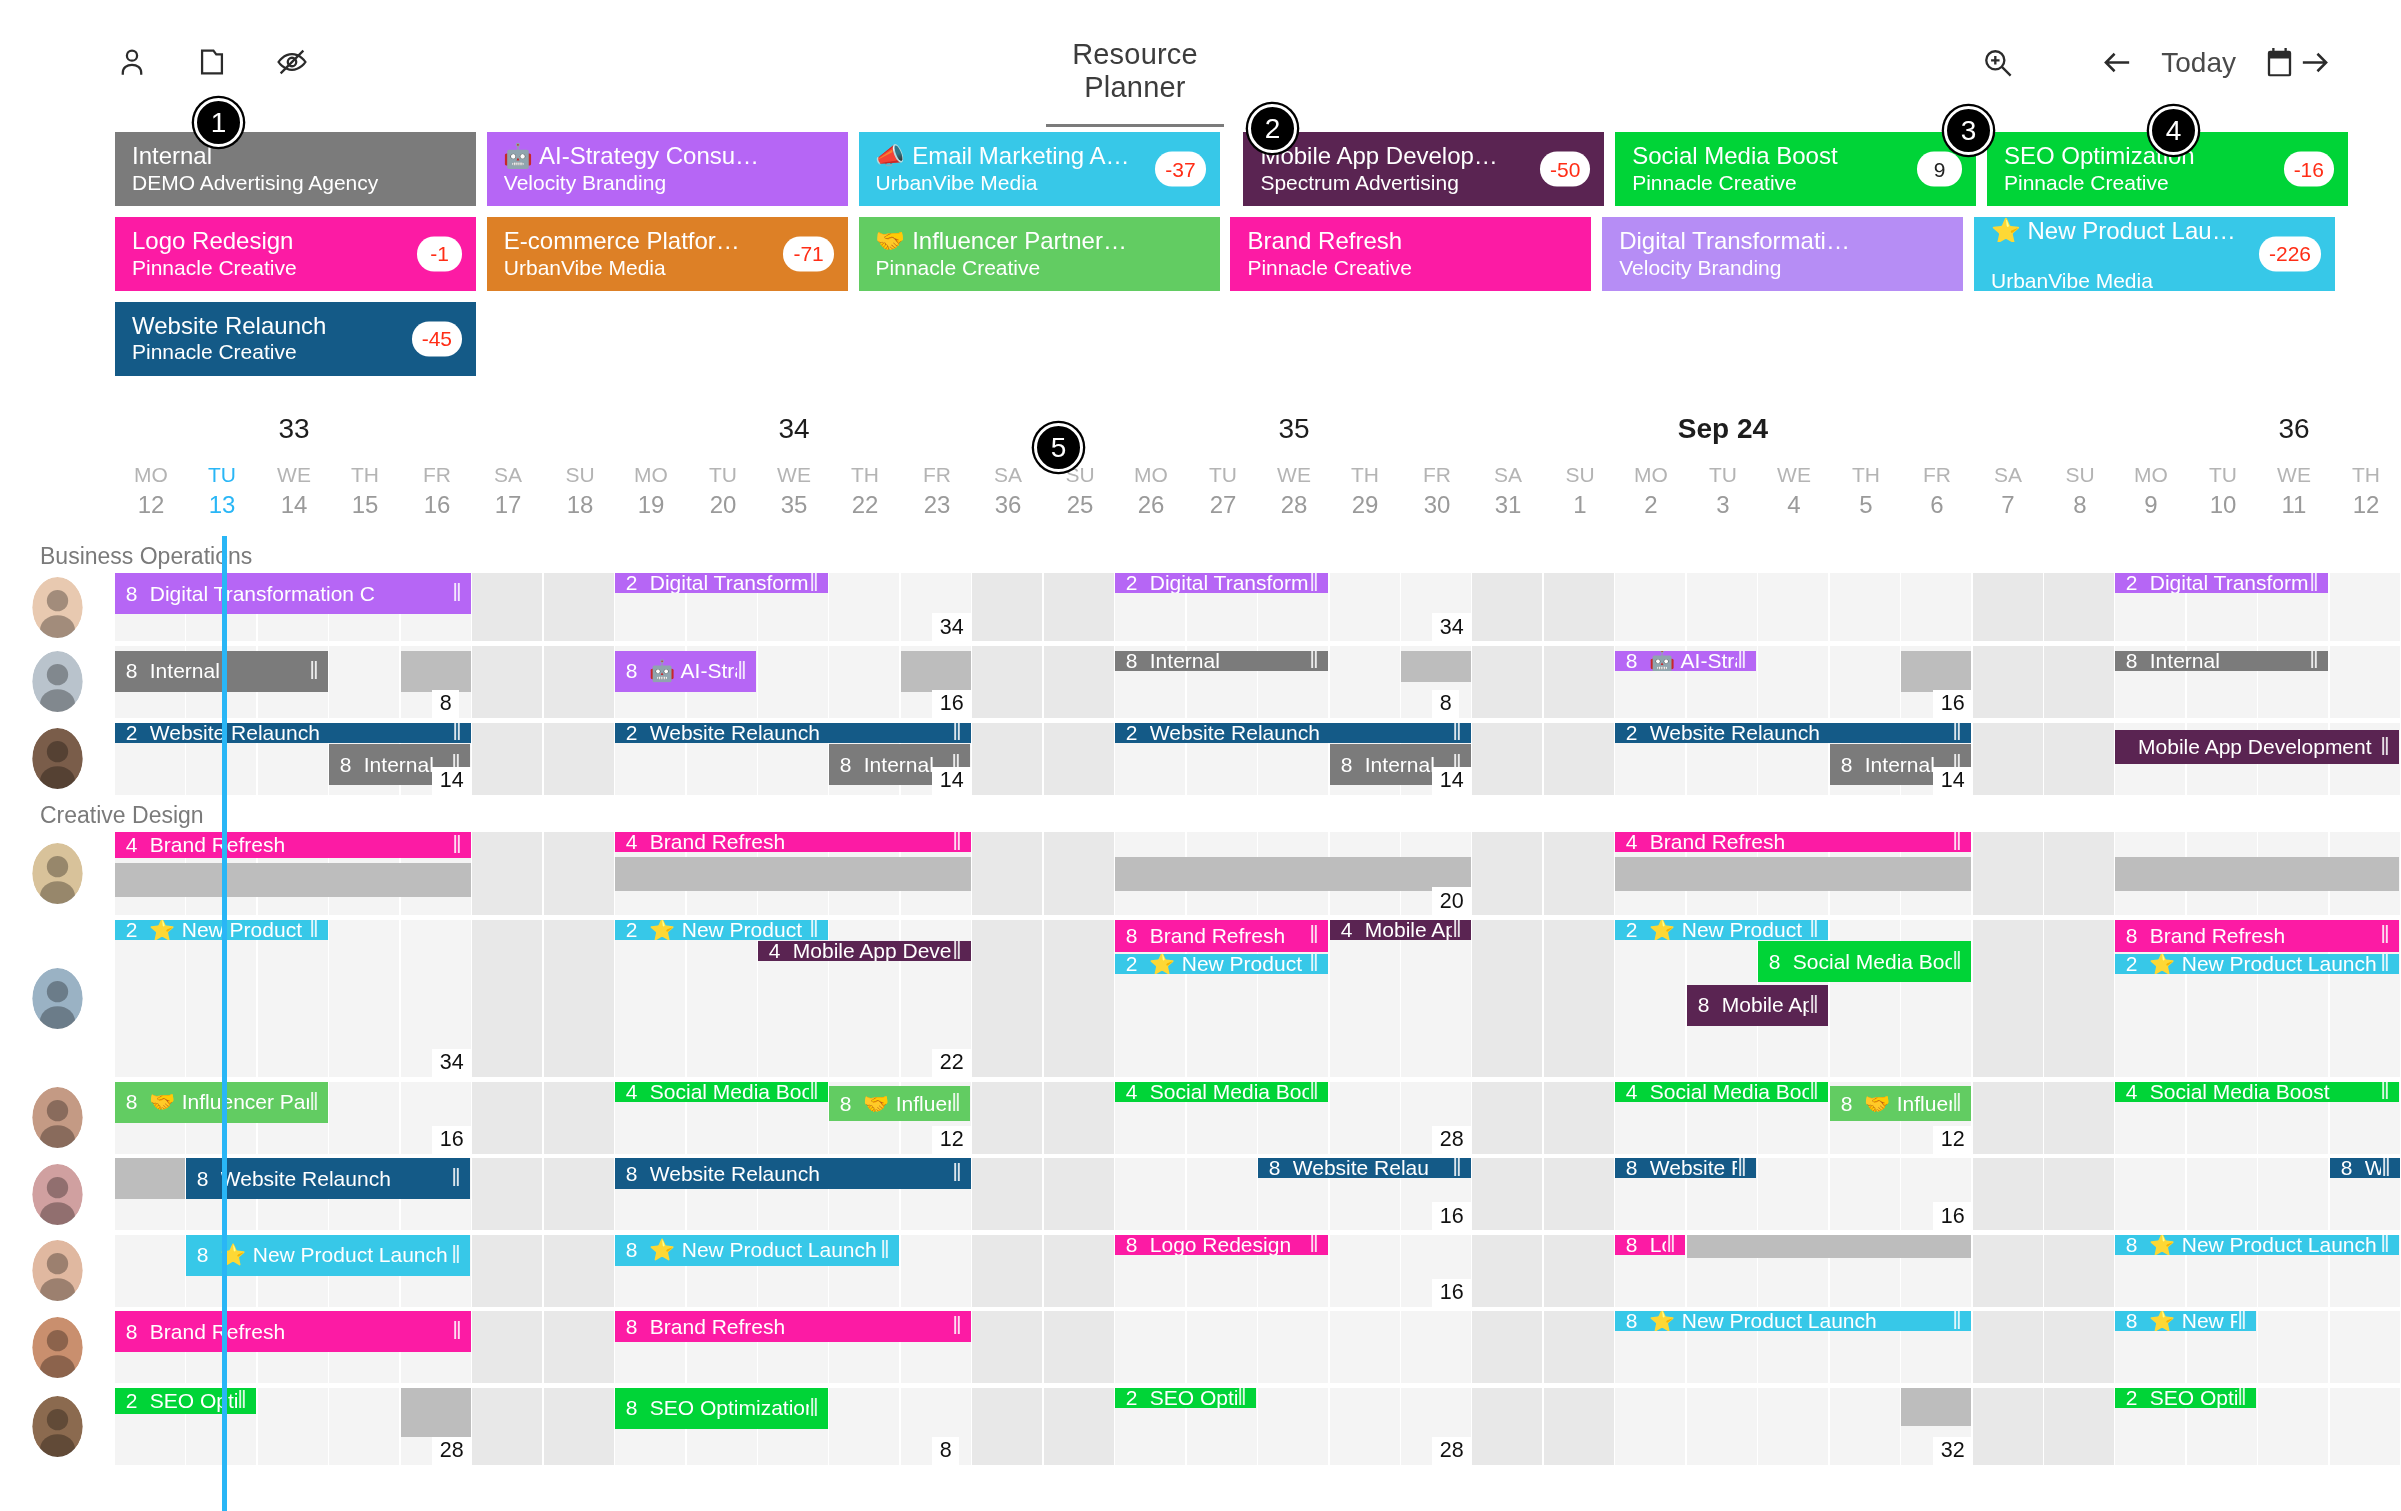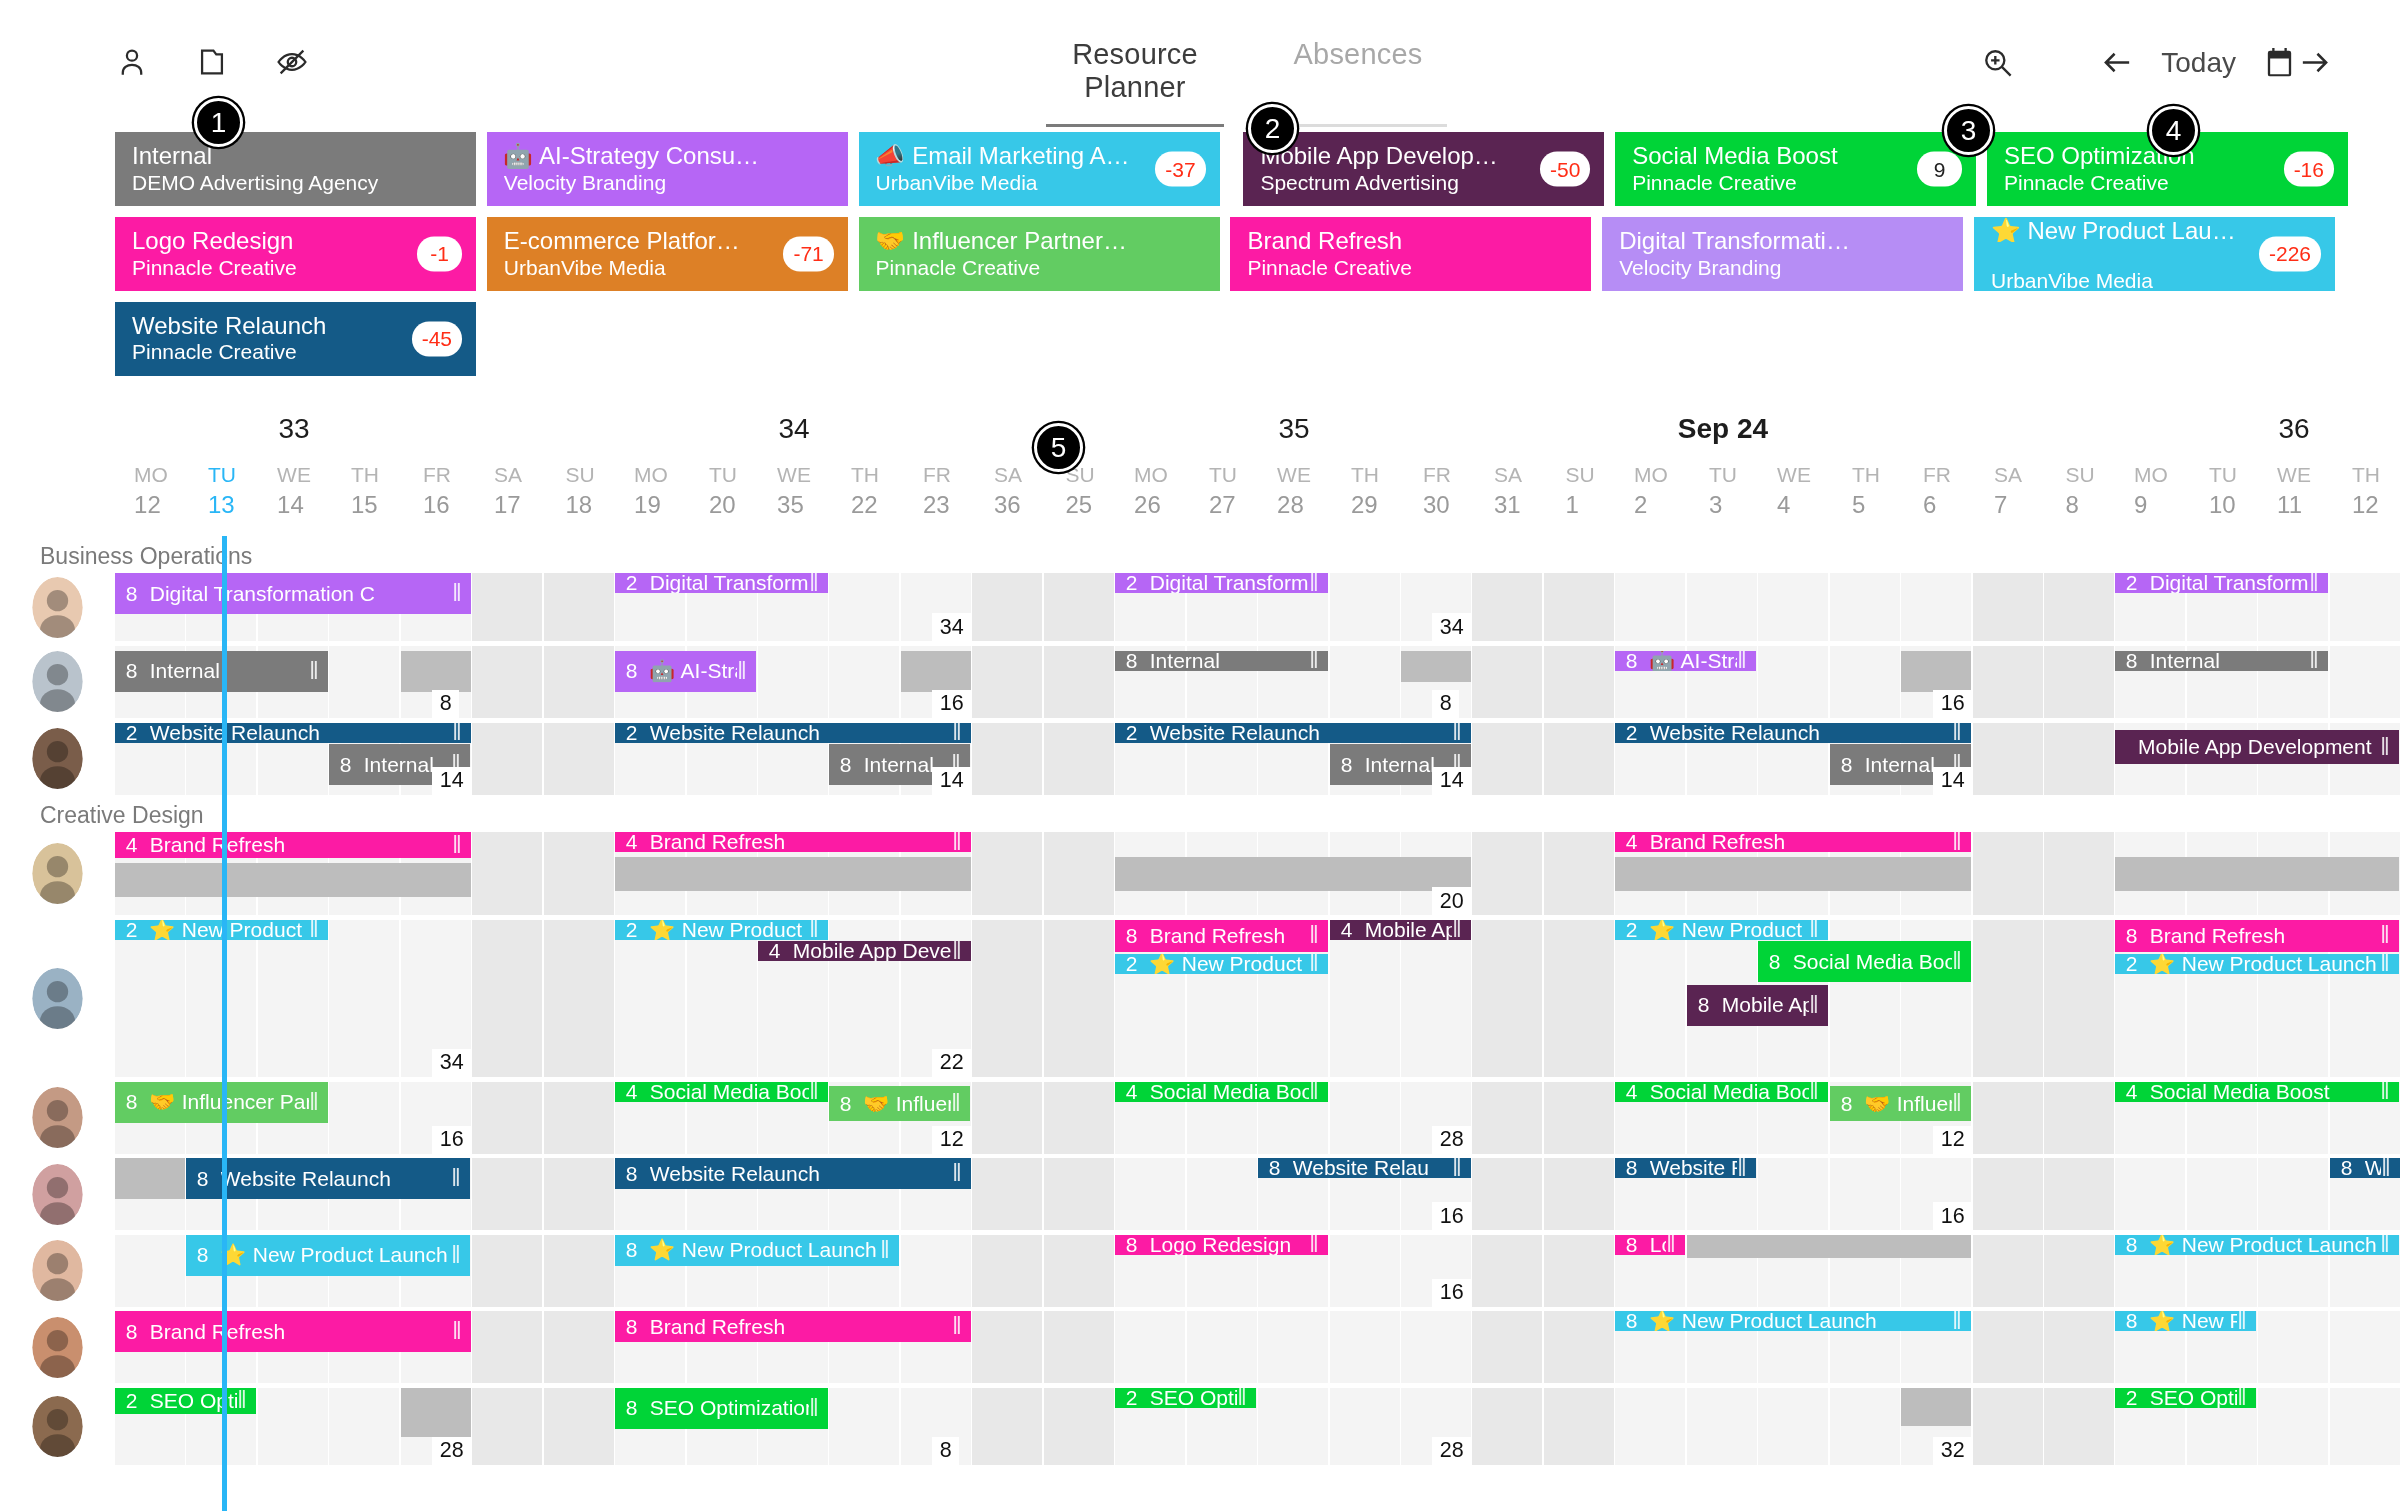--- a/index.html
+++ b/index.html
@@ -137,20 +137,21 @@
     text-align: center;
     transform: translateX(-50%);
     white-space: nowrap;
   }
   .wk.month { font-weight: bold; }
 
   .daycols { position: relative; height: 74px; }
   .daycol {
     position: absolute;
     top: 0;
+    text-align: center;
     transform: translateX(-50%);
   }
   .daycol .dow {
     font-size: 21px;
     color: #b4b4b4;
     line-height: 1.35;
   }
   .daycol .dnum {
     font-size: 24px;
     color: #9a9a9a;
@@ -261,21 +262,20 @@
       <svg viewBox="0 0 24 24" fill="none" stroke="currentColor" stroke-width="1.6">
           <path d="M2.5 12S6 6.5 12 6.5 21.5 12 21.5 12 18 17.5 12 17.5 2.5 12 2.5 12z"></path>
           <circle cx="12" cy="12" r="3"></circle>
           <path d="M4 20L20 4"></path>
         </svg>
     </span>
   </div>
 
   <div class="tabs">
     <div class="tab tab-resource">Resource Planner</div>
-    <div class="tab tab-absences">Absences</div>
   </div>
 
   <div class="nav-right">
     <span class="nav-ico zoomwrap">
       <svg viewBox="0 0 24 24" fill="none" stroke="currentColor" stroke-width="1.6">
           <circle cx="10.5" cy="10.5" r="6.2"></circle>
           <path d="M10.5 7.6v5.8M7.6 10.5h5.8M15.2 15.2L21 21"></path>
         </svg>
     </span>
     <span class="nav-ico">

